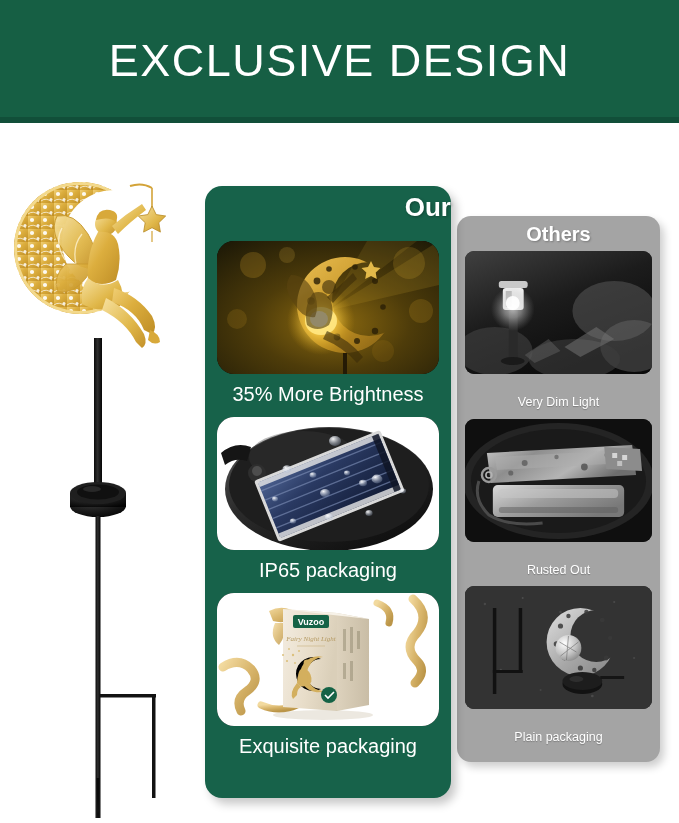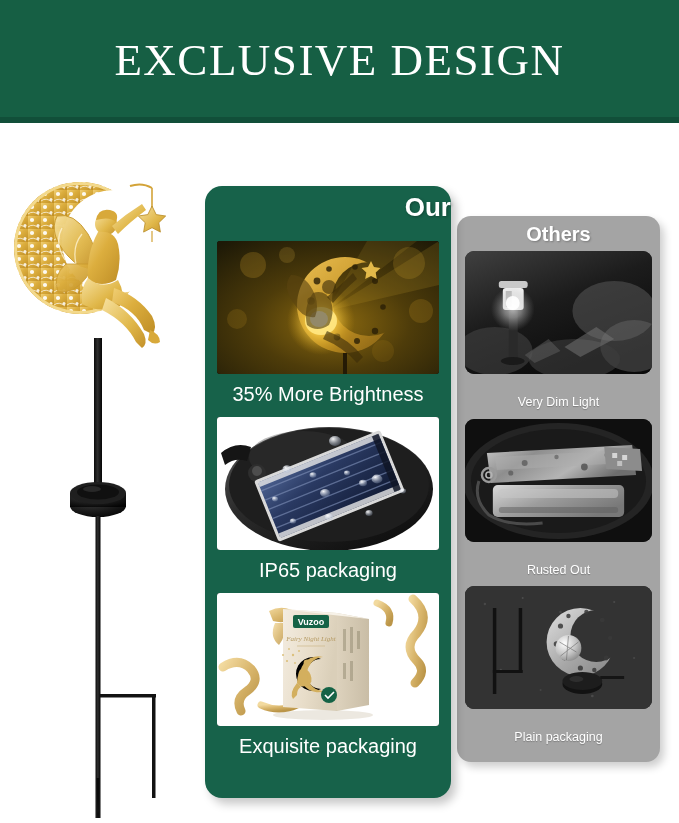--- a/index.html
+++ b/index.html
@@ -37,21 +37,21 @@
     height: 6px;
     background: #114f39;
   }
   .header-title {
     color: #ffffff;
     font-size: 45px;
     font-weight: 400;
     letter-spacing: 1.5px;
     line-height: 1;
     white-space: nowrap;
-    font-family: Liberation Serif, serif;
+    font-family: Liberation Sans, sans-serif;
   }
 
   
   .product-hero {
     position: absolute;
     left: 2px; top: 138px;
     width: 196px;
     height: 680px;
   }
   .hero-svg { display: block; width: 196px; height: 680px; }
@@ -118,21 +118,21 @@
     text-shadow: 1px 1px 3px rgba(0,0,0,0.3);
   }
   .our-items {
     margin-top: 6px;
     padding: 14px 12px;
   }
   .our-item { margin-bottom: 4px; }
   .our-photo {
     width: 100%;
     height: 133px;
-    border-radius: 3px;
+    border-radius: 17px;
     overflow: hidden;
     background: #000;
   }
   .our-photo svg { display: block; width: 100%; height: 100%; }
   .our-caption {
     text-align: center;
     color: #ffffff;
     font-size: 20px;
     padding: 10px 0 9px 0;
     line-height: 1;

